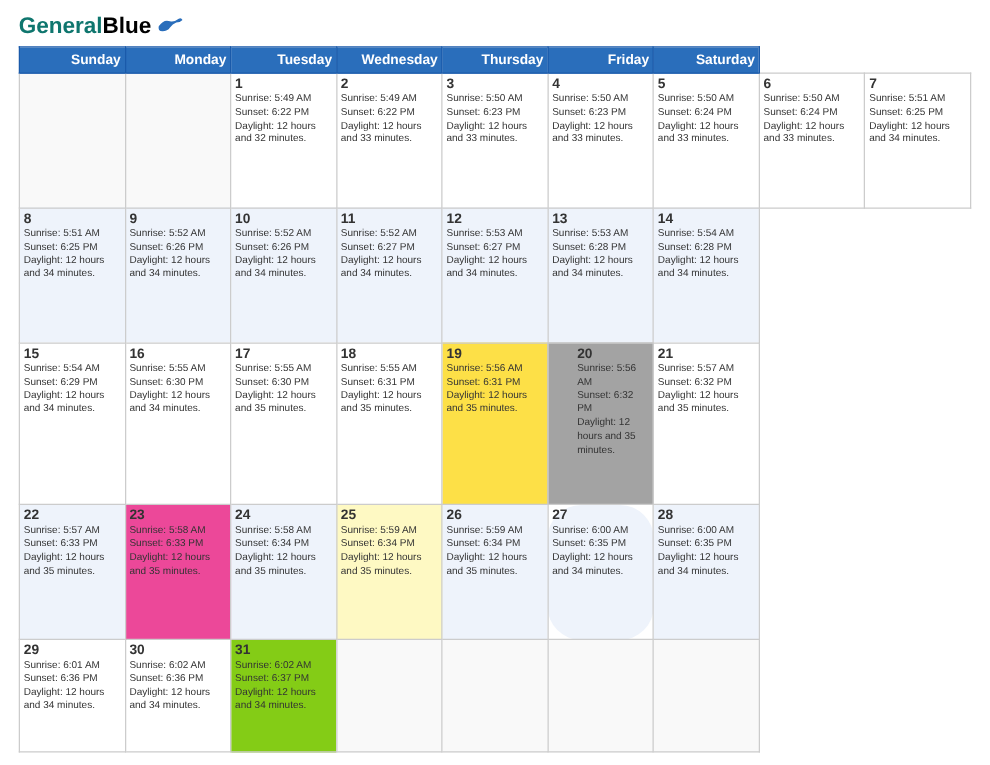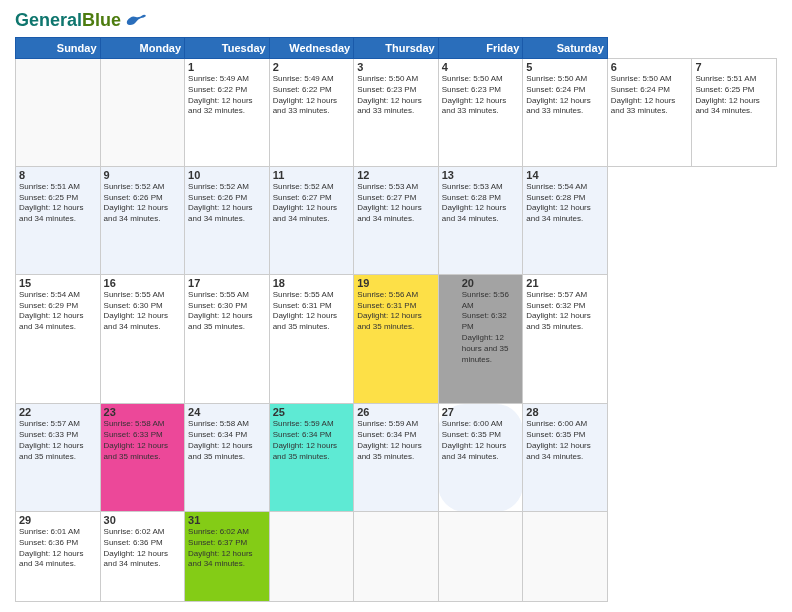--- a/index.html
+++ b/index.html
@@ -84,21 +84,21 @@
     }
   </style>
 </head>
 <body>
 
 <div class="page">
   <div class="header">
     <div class="logo">
       <div style="display:flex;align-items:center;gap:2px;">
         <span style="font-size:18px;font-weight:bold;">
-          <span style="color:#0f766e;">General</span><span style="color:#4d7c0f;">Blue</span>
+          <span style="color:#0f766e;">General</span><span style="color:#000000;">Blue</span>
         </span>
         <svg width="22" height="16" viewBox="0 0 22 16" style="margin-left:2px;">
           <path d="M2,8 Q6,2 11,4 Q14,5 18,2 Q20,1 21,3 Q19,5 16,5 Q13,6 11,9 Q9,12 5,12 Q1,12 2,8Z" fill="#2a6ebb"></path>
         </svg>
       </div>
     </div>
     <div class="title-block">
       <div class="month-title"></div>
       <div class="location"></div>
     </div>
@@ -215,21 +215,21 @@
             <div class="day-info">Sunrise: 5:57 AM<br>Sunset: 6:33 PM<br>Daylight: 12 hours and 35 minutes.</div>
           </td>
           <td style="background-color: #ec4899;">
             <span class="day-num">23</span>
             <div class="day-info">Sunrise: 5:58 AM<br>Sunset: 6:33 PM<br>Daylight: 12 hours and 35 minutes.</div>
           </td>
           <td style="background-color: rgb(238, 243, 251);">
             <span class="day-num">24</span>
             <div class="day-info">Sunrise: 5:58 AM<br>Sunset: 6:34 PM<br>Daylight: 12 hours and 35 minutes.</div>
           </td>
-          <td style="background-color: #5eead4;">
+          <td style="background-color: #fef9c3;">
             <span class="day-num">25</span>
             <div class="day-info">Sunrise: 5:59 AM<br>Sunset: 6:34 PM<br>Daylight: 12 hours and 35 minutes.</div>
           </td>
           <td style="background-color: rgb(238, 243, 251);">
             <span class="day-num">26</span>
             <div class="day-info">Sunrise: 5:59 AM<br>Sunset: 6:34 PM<br>Daylight: 12 hours and 35 minutes.</div>
           </td>
           <td style="background-color: rgb(238, 243, 251); border-radius: 27px;">
             <span class="day-num">27</span>
             <div class="day-info">Sunrise: 6:00 AM<br>Sunset: 6:35 PM<br>Daylight: 12 hours and 34 minutes.</div>

